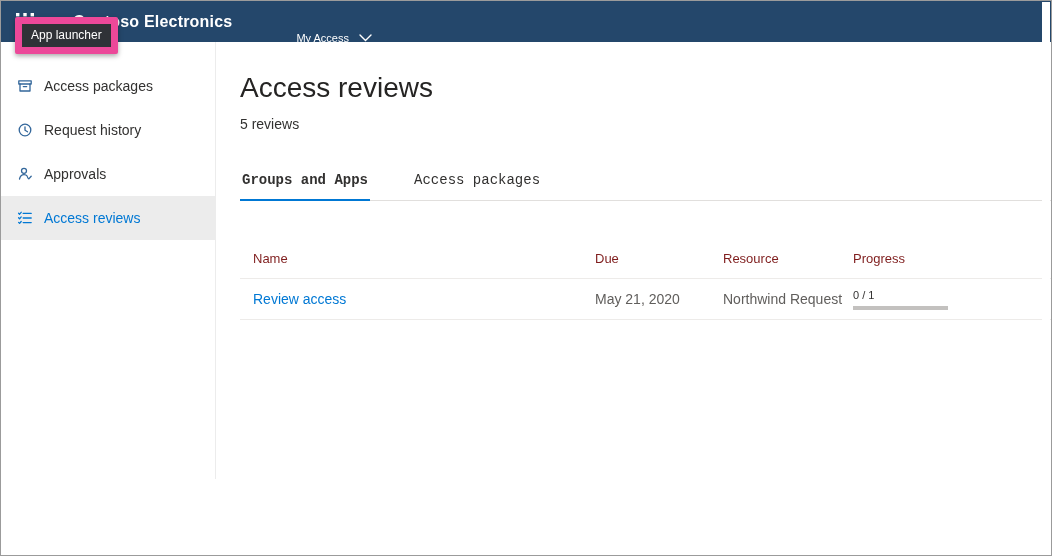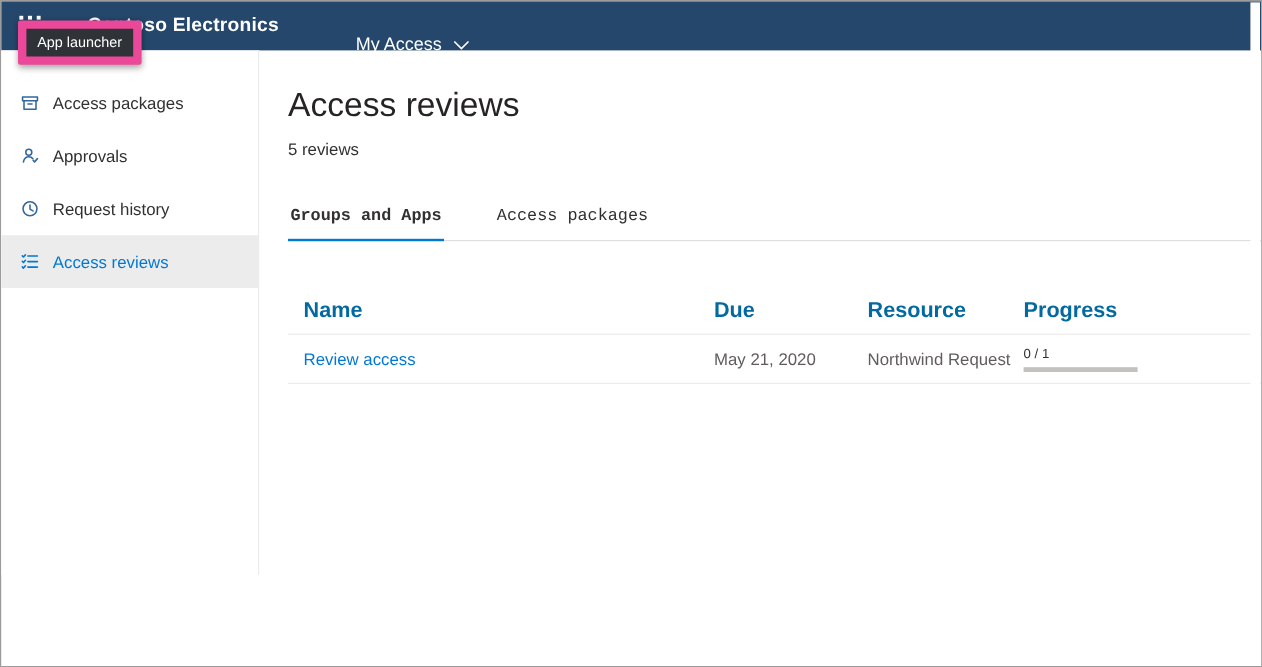--- a/index.html
+++ b/index.html
@@ -31,21 +31,21 @@
   .org-name {
     margin-left: 24px;
     font-size: 16px;
     font-weight: bold;
     letter-spacing: .2px;
     cursor: pointer;
   }
   .workspace {
     margin-left: 64px;
     display: flex; align-items: center; gap: 10px;
-    font-size: 15px;
+    font-size: 11px;
     cursor: pointer;
     margin-top: 32px;
   }
 
   
   .tooltip {
     position: absolute;
     left: 14px; top: 16px;
     background: #2f3237;
     color: #fff;
@@ -111,21 +111,21 @@
 
   
   .table { margin-top: 38px; }
   .t-header, .t-row {
     display: grid;
     grid-template-columns: 342px 128px 130px 1fr;
     align-items: center;
     padding-left: 13px;
     border-bottom: 1px solid #edebe9;
   }
-  .t-header { height: 40px; font-size: 18px; color: #0369a1; font-weight: bold; }
+  .t-header { height: 40px; font-size: 13px; color: #7f1d1d; }
   .t-row { height: 41px; font-size: 14px; }
   .link { color: #0078d4; text-decoration: none; cursor: pointer; }
   .muted { color: #605e5c; }
   .progress-cell { display: flex; flex-direction: column; justify-content: center; }
   .progress-label { font-size: 11px; color: #323130; margin-bottom: 5px; }
   .progress-track { width: 95px; height: 4px; background: #c3c1bf; }
   .progress-fill { height: 100%; background: #0078d4; width: 0%; }
 
   
   .scrollbar {
@@ -183,36 +183,36 @@
             <path d="M3 6v7h10V6"></path>
             <path d="M6.3 8.6h3.4"></path>
           </svg>
         </span>
         <span>Access packages</span>
       </div>
 
       <div class="side-item">
         <span class="icon">
           <svg width="16" height="16" viewBox="0 0 16 16" fill="none" stroke="currentColor" stroke-width="1.3" stroke-linecap="round" stroke-linejoin="round">
+            <circle cx="8" cy="8" r="5.8"></circle>
+            <path d="M8 4.8v3.4l2.5 1.6"></path>
+          </svg>
+        </span>
+        <span>Request history</span>
+      </div>
+
+      <div class="side-item">
+        <span class="icon">
+          <svg width="16" height="16" viewBox="0 0 16 16" fill="none" stroke="currentColor" stroke-width="1.3" stroke-linecap="round" stroke-linejoin="round">
             <circle cx="7" cy="4.8" r="2.5"></circle>
             <path d="M2.5 13c.6-2.9 2.3-4.4 4.5-4.4 1.4 0 2.6.6 3.4 1.7"></path>
             <path d="M10.6 11.6l1.2 1.3 2.4-2.7"></path>
           </svg>
         </span>
         <span>Approvals</span>
-      </div>
-
-      <div class="side-item">
-        <span class="icon">
-          <svg width="16" height="16" viewBox="0 0 16 16" fill="none" stroke="currentColor" stroke-width="1.3" stroke-linecap="round" stroke-linejoin="round">
-            <circle cx="8" cy="8" r="5.8"></circle>
-            <path d="M8 4.8v3.4l2.5 1.6"></path>
-          </svg>
-        </span>
-        <span>Request history</span>
       </div>
 
       <div class="side-item selected">
         <span class="icon">
           <svg width="16" height="16" viewBox="0 0 16 16" fill="none" stroke="currentColor" stroke-width="1.3" stroke-linecap="round" stroke-linejoin="round">
             <path d="M6.2 3.4h8"></path>
               <path d="M6.2 8h8"></path>
               <path d="M6.2 12.6h8"></path>
             <path d="M1.6 3.2l1 1 1.6-1.9"></path>
             <path d="M1.6 7.8l1 1 1.6-1.9"></path>

